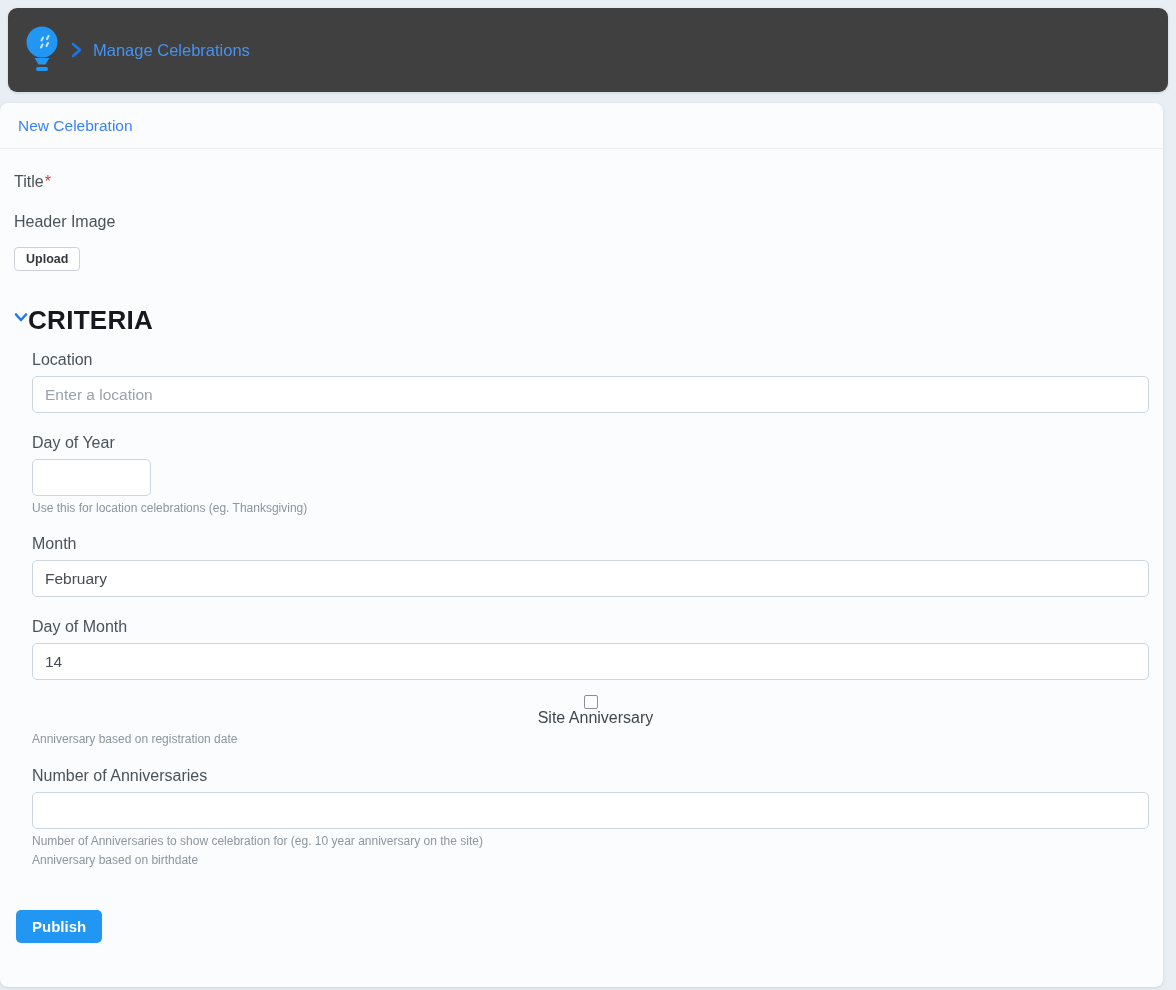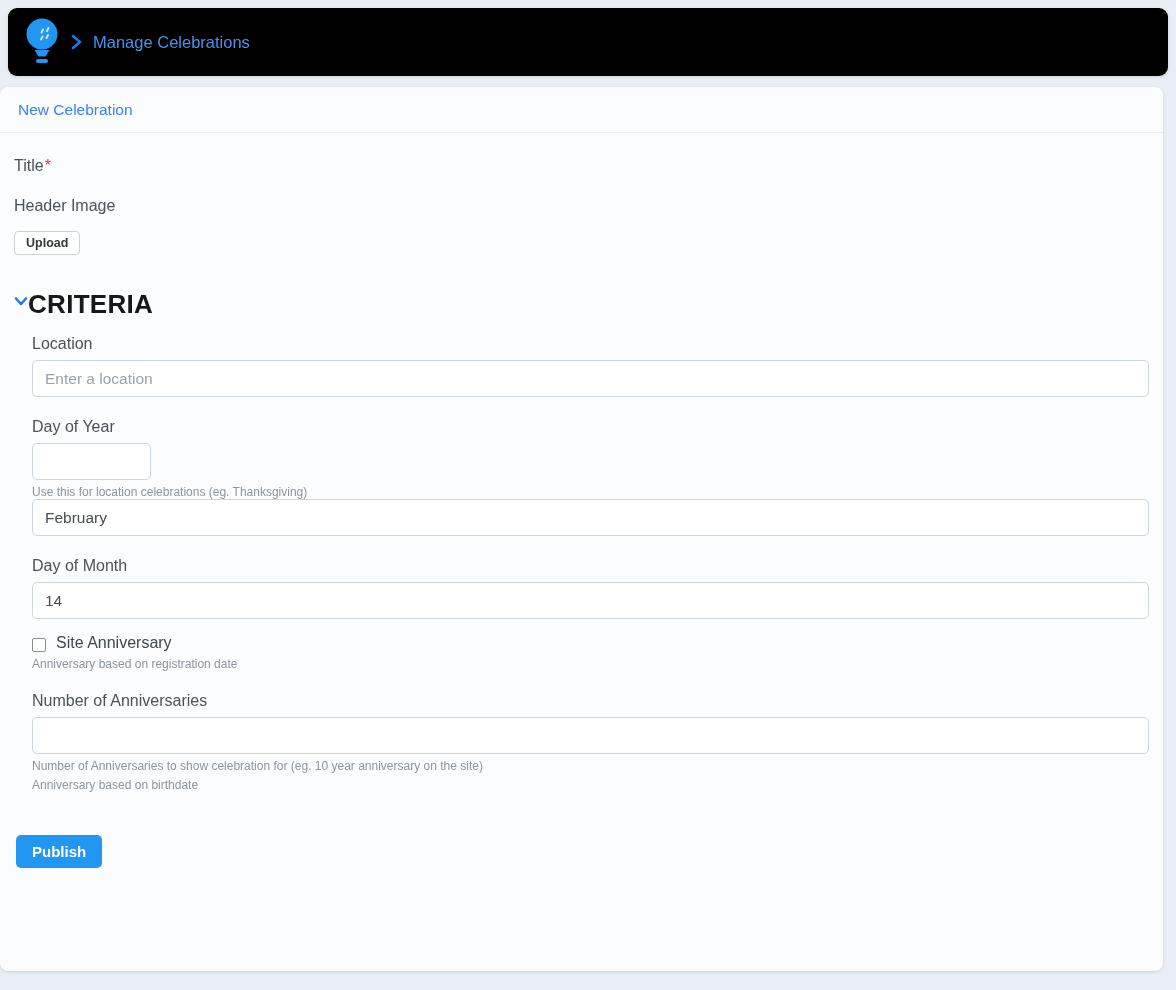--- a/index.html
+++ b/index.html
@@ -8,22 +8,22 @@
     width: 1176px; height: 990px;
     background: #e8eef4;
     font-family: "Liberation Sans", sans-serif;
     color: #212529;
     overflow: hidden;
   }
 
   
   .header-card {
     margin: 8px 8px 11px 8px;
-    height: 68px;
-    background: #000000;
+    height: 84px;
+    background: #404040;
     border-radius: 9px;
     box-shadow: 0 1px 3px rgba(140,160,180,.35);
     display: flex;
     align-items: center;
     padding-left: 14px;
   }
   .logo { width: 40px; height: 50px; display: inline-block; }
   .crumb-chevron { margin: 0 10px 0 8px; display: inline-flex; align-items: center; }
   .crumb-link {
     font-size: 16.5px;
@@ -121,22 +121,23 @@
 
   .small-input { width: 119px; }
   .help {
     margin-top: 5px;
     font-size: 12px;
     color: #8d959d;
   }
 
   .check-row {
     display: flex;
-    align-items: flex-end;
+    align-items: center;
     margin-top: 15px;
+    flex-direction: column;
   }
   .check-row input[type="checkbox"] {
     appearance: none;
     -webkit-appearance: none;
     width: 14px; height: 14px;
     margin: 0;
     background: #fff;
     border: 1px solid #878e95;
     border-radius: 2px;
     cursor: pointer;
@@ -215,20 +216,21 @@
 
     <div class="criteria-body">
 
       <label class="field-label">Location</label>
       <input type="text" class="text-input" placeholder="Enter a location" style="">
 
       <label class="field-label mt-lg">Day of Year</label>
       <input type="text" class="text-input small-input" style="">
       <div class="help">Use this for location celebrations (eg. Thanksgiving)</div>
 
+      <label class="field-label" style="margin-top:20px">Month</label>
       <input type="text" class="text-input" value="February" style="">
 
       <label class="field-label mt-lg">Day of Month</label>
       <input type="text" class="text-input" value="14" style="">
 
       <div class="check-row">
         <input type="checkbox" id="siteAnniv" style="">
         <label class="check-label" for="siteAnniv">Site Anniversary</label>
       </div>
       <div class="help check-help">Anniversary based on registration date</div>

